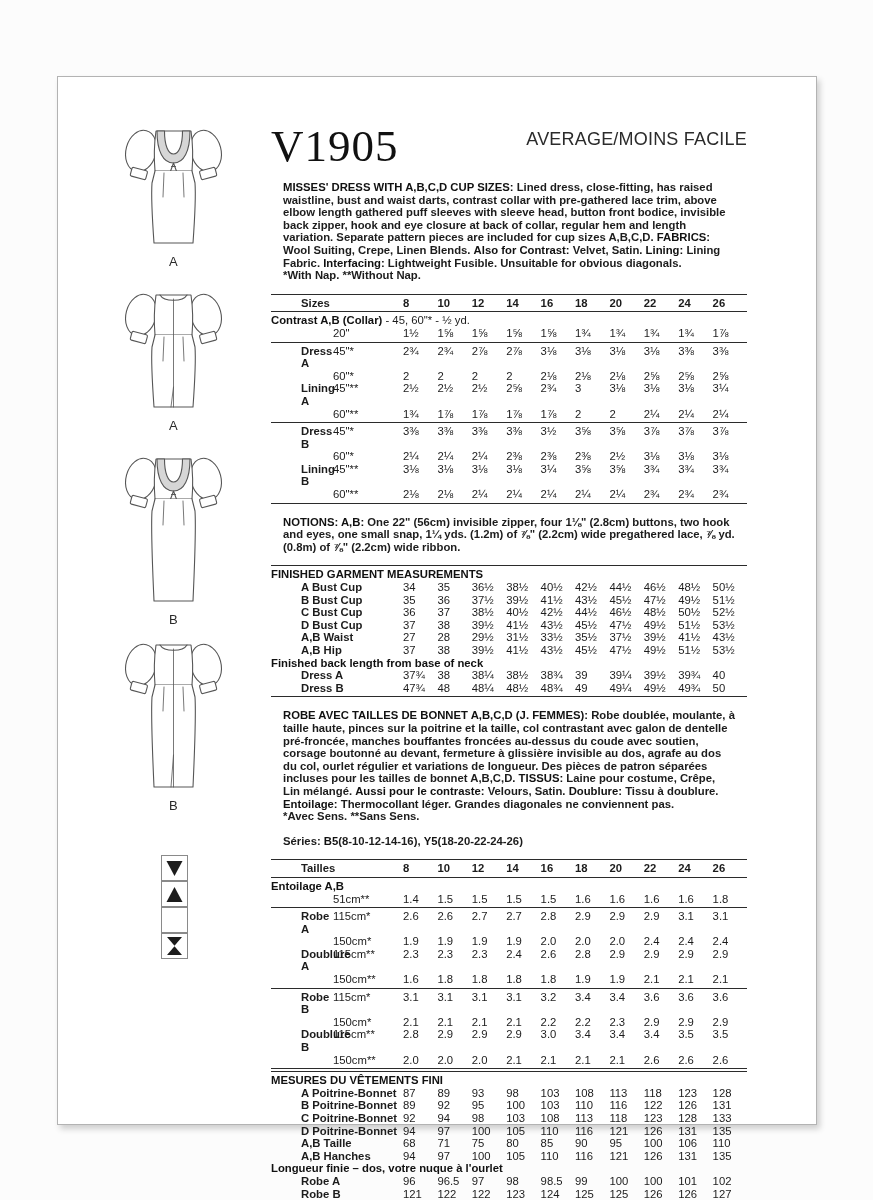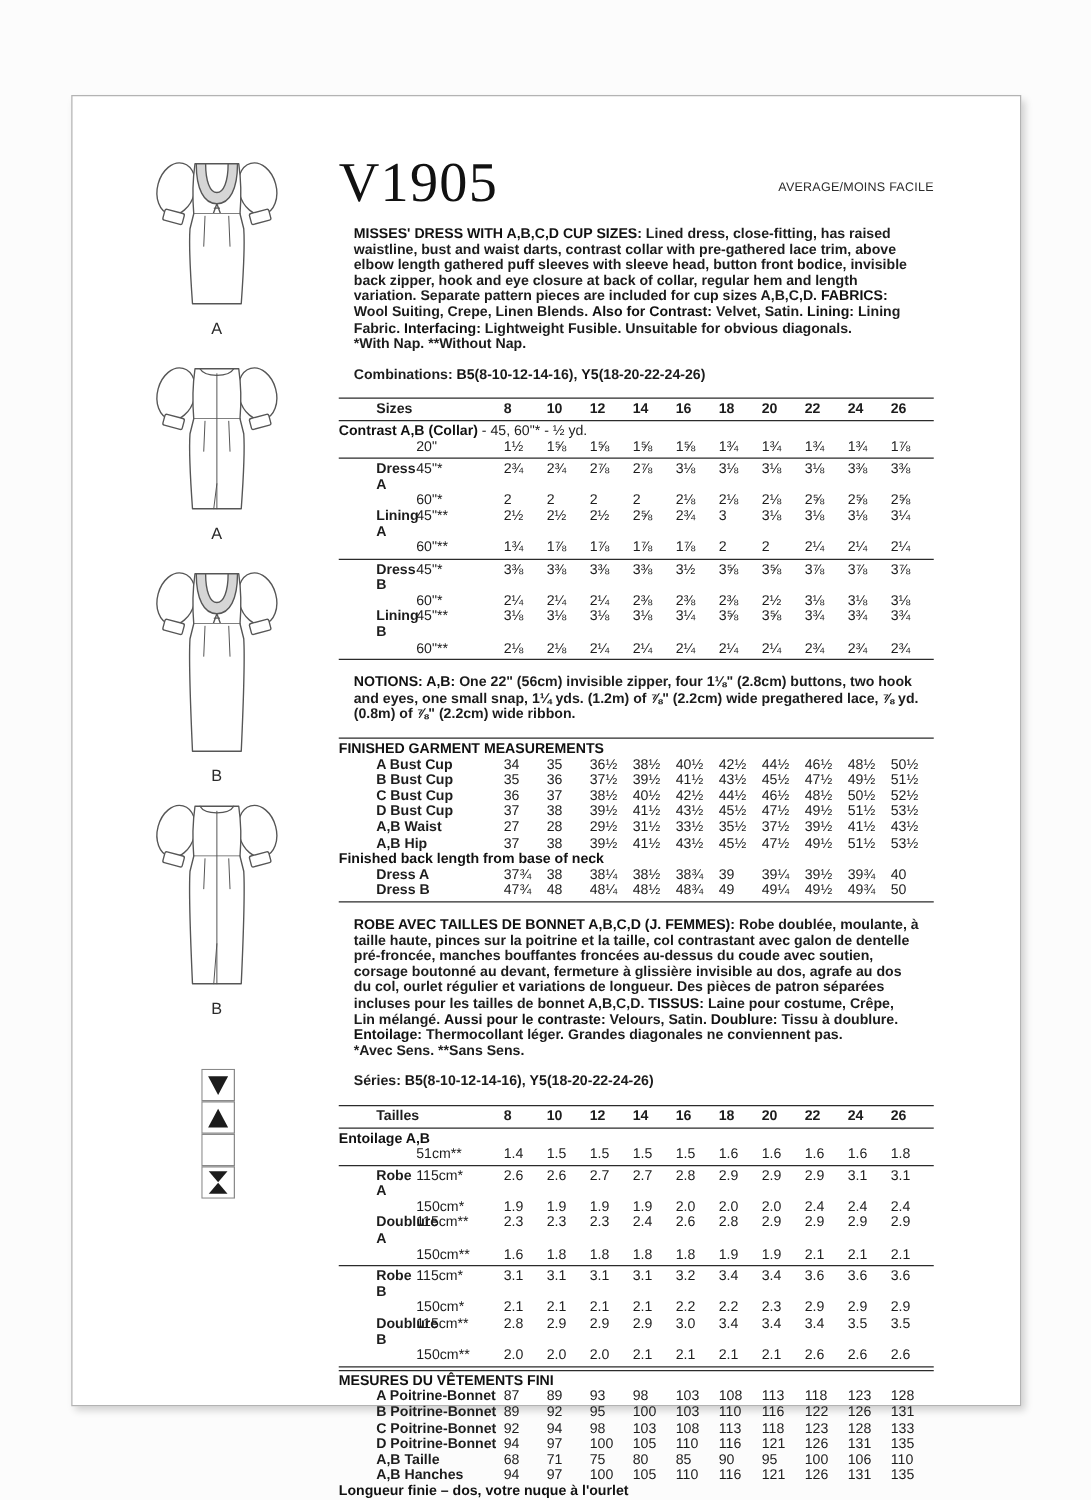--- a/index.html
+++ b/index.html
@@ -14,21 +14,21 @@
     box-shadow:3px 4px 6px rgba(0,0,0,.18);
   }
   
   .figure{position:absolute;left:58px;width:115px;text-align:center;}
   .figure .figlabel{font-size:13px;color:#2a2a2a;margin-top:1px;letter-spacing:.5px;}
   .symbols{position:absolute;left:103px;top:778px;}
   
   .rightcol{position:absolute;left:213px;top:16px;width:476px;font-size:11.3px;line-height:12.6px;}
   .masthead{margin-top:26px;height:50px;display:flex;justify-content:space-between;align-items:flex-end;}
   .code{font-family:"Liberation Serif","DejaVu Serif",serif;font-size:45px;line-height:45px;letter-spacing:1px;color:#111;font-weight:400;}
-  .difficulty{font-size:10px;letter-spacing:.2px;color:#2b2b2b;margin-bottom:11px;}
+  .difficulty{font-size:18px;letter-spacing:.2px;color:#2b2b2b;margin-bottom:23px;}
   p.block{margin:12px;font-weight:bold;}
   .desc{margin-top:6px;}
   .combline{margin-top:13px;margin-bottom:4px;}
   .seriesline{margin-top:12px;margin-bottom:4px;}
   b{color:#111;}
   
   .dtable{width:100%;}
   .trow{display:grid;grid-template-columns:62px 70px repeat(10,1fr);align-items:baseline;line-height:12.6px;}
   .tfull{grid-column:1/-1;}
   .tlabel{font-weight:bold;margin-left:30px;}
@@ -132,21 +132,20 @@
 
   <div class="rightcol">
 
     <div class="masthead">
       <div class="code">V1905</div>
       <div class="difficulty">AVERAGE/MOINS FACILE</div>
     </div>
 
     <p class="block desc"><b>MISSES' DRESS WITH A,B,C,D CUP SIZES: </b><span>Lined dress, close-fitting, has raised waistline, bust and waist darts, contrast collar with pre-gathered lace trim, above elbow length gathered puff sleeves with sleeve head, button front bodice, invisible back zipper, hook and eye closure at back of collar, regular hem and length variation. Separate pattern pieces are included for cup sizes A,B,C,D. </span><b>FABRICS: </b><span>Wool Suiting, Crepe, Linen Blends. </span><b>Also for Contrast: </b><span>Velvet, Satin. </span><b>Lining: </b><span>Lining Fabric. </span><b>Interfacing: </b><span>Lightweight Fusible. Unsuitable for obvious diagonals.</span><br><span>*With Nap. **Without Nap.</span></p>
 
-    <p class="block combline"><span>Combinations: </span><b>B5</b><span>(8-10-12-14-16), </span><b>Y5</b><span>(18-20-22-24-26)</span></p>
 
     <div class="dtable">
         <div class="trule"></div>
         <div class="trow">
           <div class="tlabel">Sizes</div>
           <div class="tsub b"></div>
           <div class="tcell b">8</div>
           <div class="tcell b">10</div>
           <div class="tcell b">12</div>
           <div class="tcell b">14</div>

